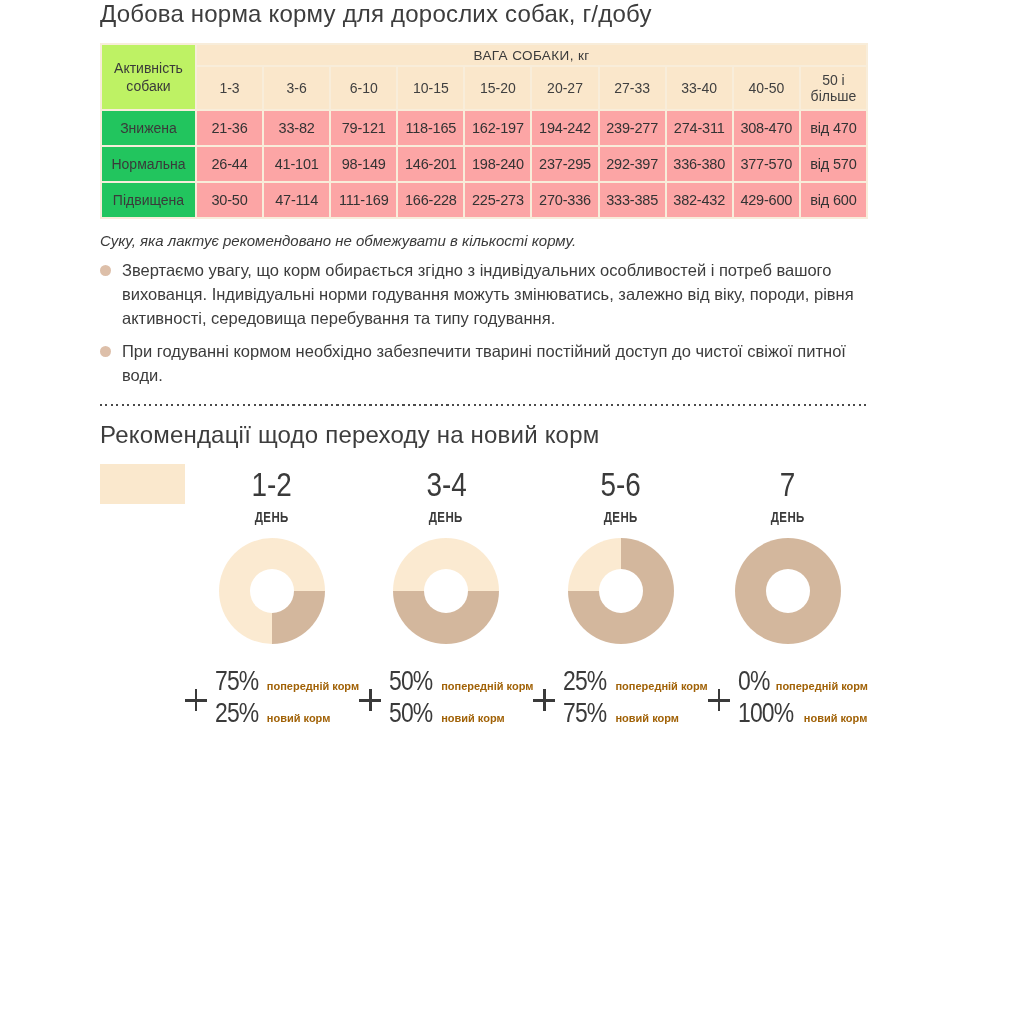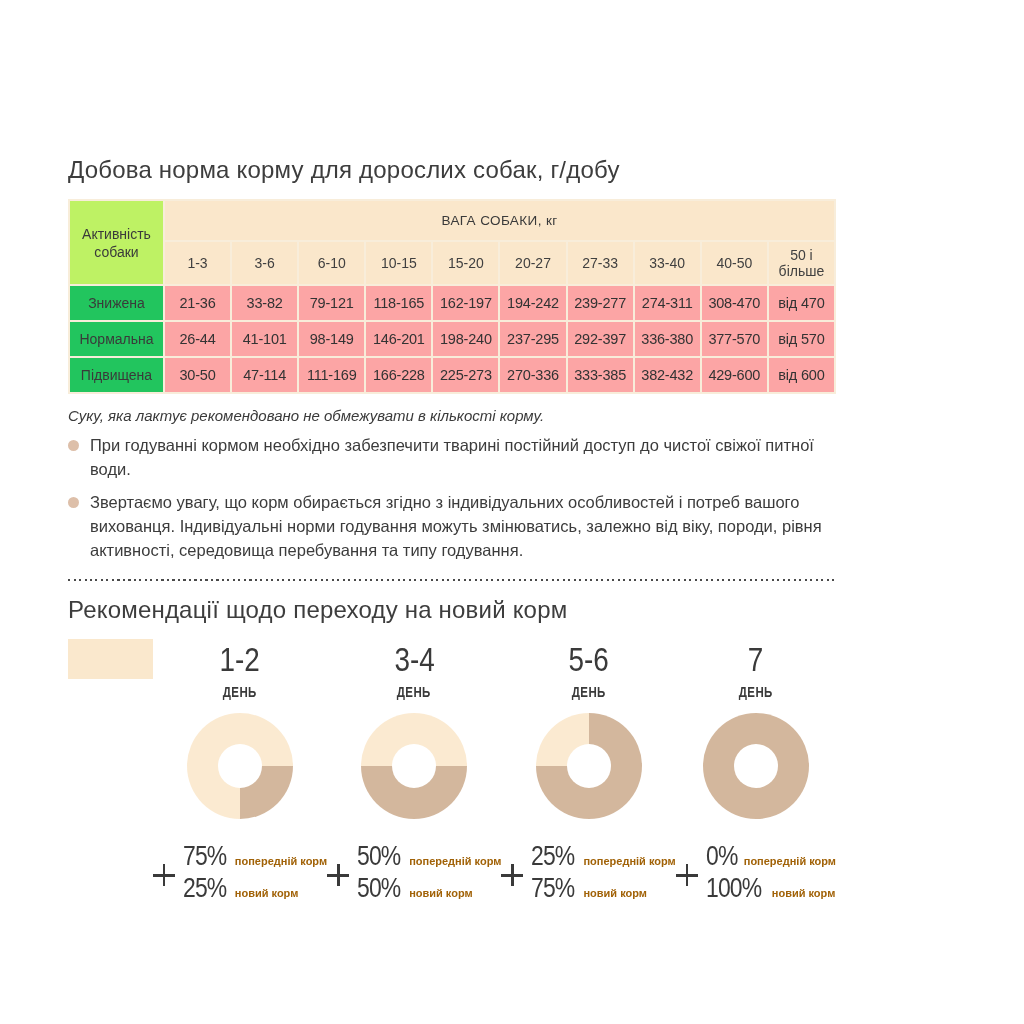--- a/index.html
+++ b/index.html
@@ -6,22 +6,21 @@
   html, body { margin: 0; padding: 0; }
   body {
     width: 1024px; height: 1024px;
     background: #ffffff;
     font-family: "Liberation Sans", sans-serif;
     color: #3a3a3a;
     overflow: hidden;
   }
   .content {
     width: 768px;
-    margin-left: 68px;
-    padding-top: 156px;
+    margin-left: 100px;
   }
   .section-title {
     font-size: 24px;
     font-weight: 500;
     color: #3d3d3d;
     margin: 0 0 15px 0;
     letter-spacing: 0.2px;
   }
 
   
@@ -43,21 +42,21 @@
     background: #bef264;
     font-size: 14px;
     line-height: 18px;
     color: #3a3a3a;
   }
   th.weight-header {
     background: #fae7cb;
     font-size: 13.5px;
     font-weight: 700;
     letter-spacing: 0.4px;
-    height: 39px;
+    height: 20px;
     color: #3a3a3a;
   }
   th.wcol {
     background: #fae7cb;
     font-size: 14px;
     height: 42px;
     line-height: 16px;
     color: #404040;
   }
   th.rowlabel {
@@ -253,25 +252,25 @@
           <td>від 600</td>
         </tr>
       </tbody>
   </table>
 
   <div class="lactation-note">Суку, яка лактує рекомендовано не обмежувати в кількості корму.</div>
 
   <div class="bullets">
       <div class="bullet">
         <span class="dot"></span>
-        <span>При годуванні кормом необхідно забезпечити тварині постійний доступ до чистої свіжої питної води.</span>
+        <span>Звертаємо увагу, що корм обирається згідно з індивідуальних особливостей і потреб вашого вихованця. Індивідуальні норми годування можуть змінюватись, залежно від віку, породи, рівня активності, середовища перебування та типу годування.</span>
       </div>
       <div class="bullet">
         <span class="dot"></span>
-        <span>Звертаємо увагу, що корм обирається згідно з індивідуальних особливостей і потреб вашого вихованця. Індивідуальні норми годування можуть змінюватись, залежно від віку, породи, рівня активності, середовища перебування та типу годування.</span>
+        <span>При годуванні кормом необхідно забезпечити тварині постійний доступ до чистої свіжої питної води.</span>
       </div>
     </div>
 
   <div class="dotted-divider"></div>
 
   <h1 class="section-title">Рекомендації щодо переходу на новий корм</h1>
 
   <div class="steps">
     <div class="day-band-bg"></div>
 

